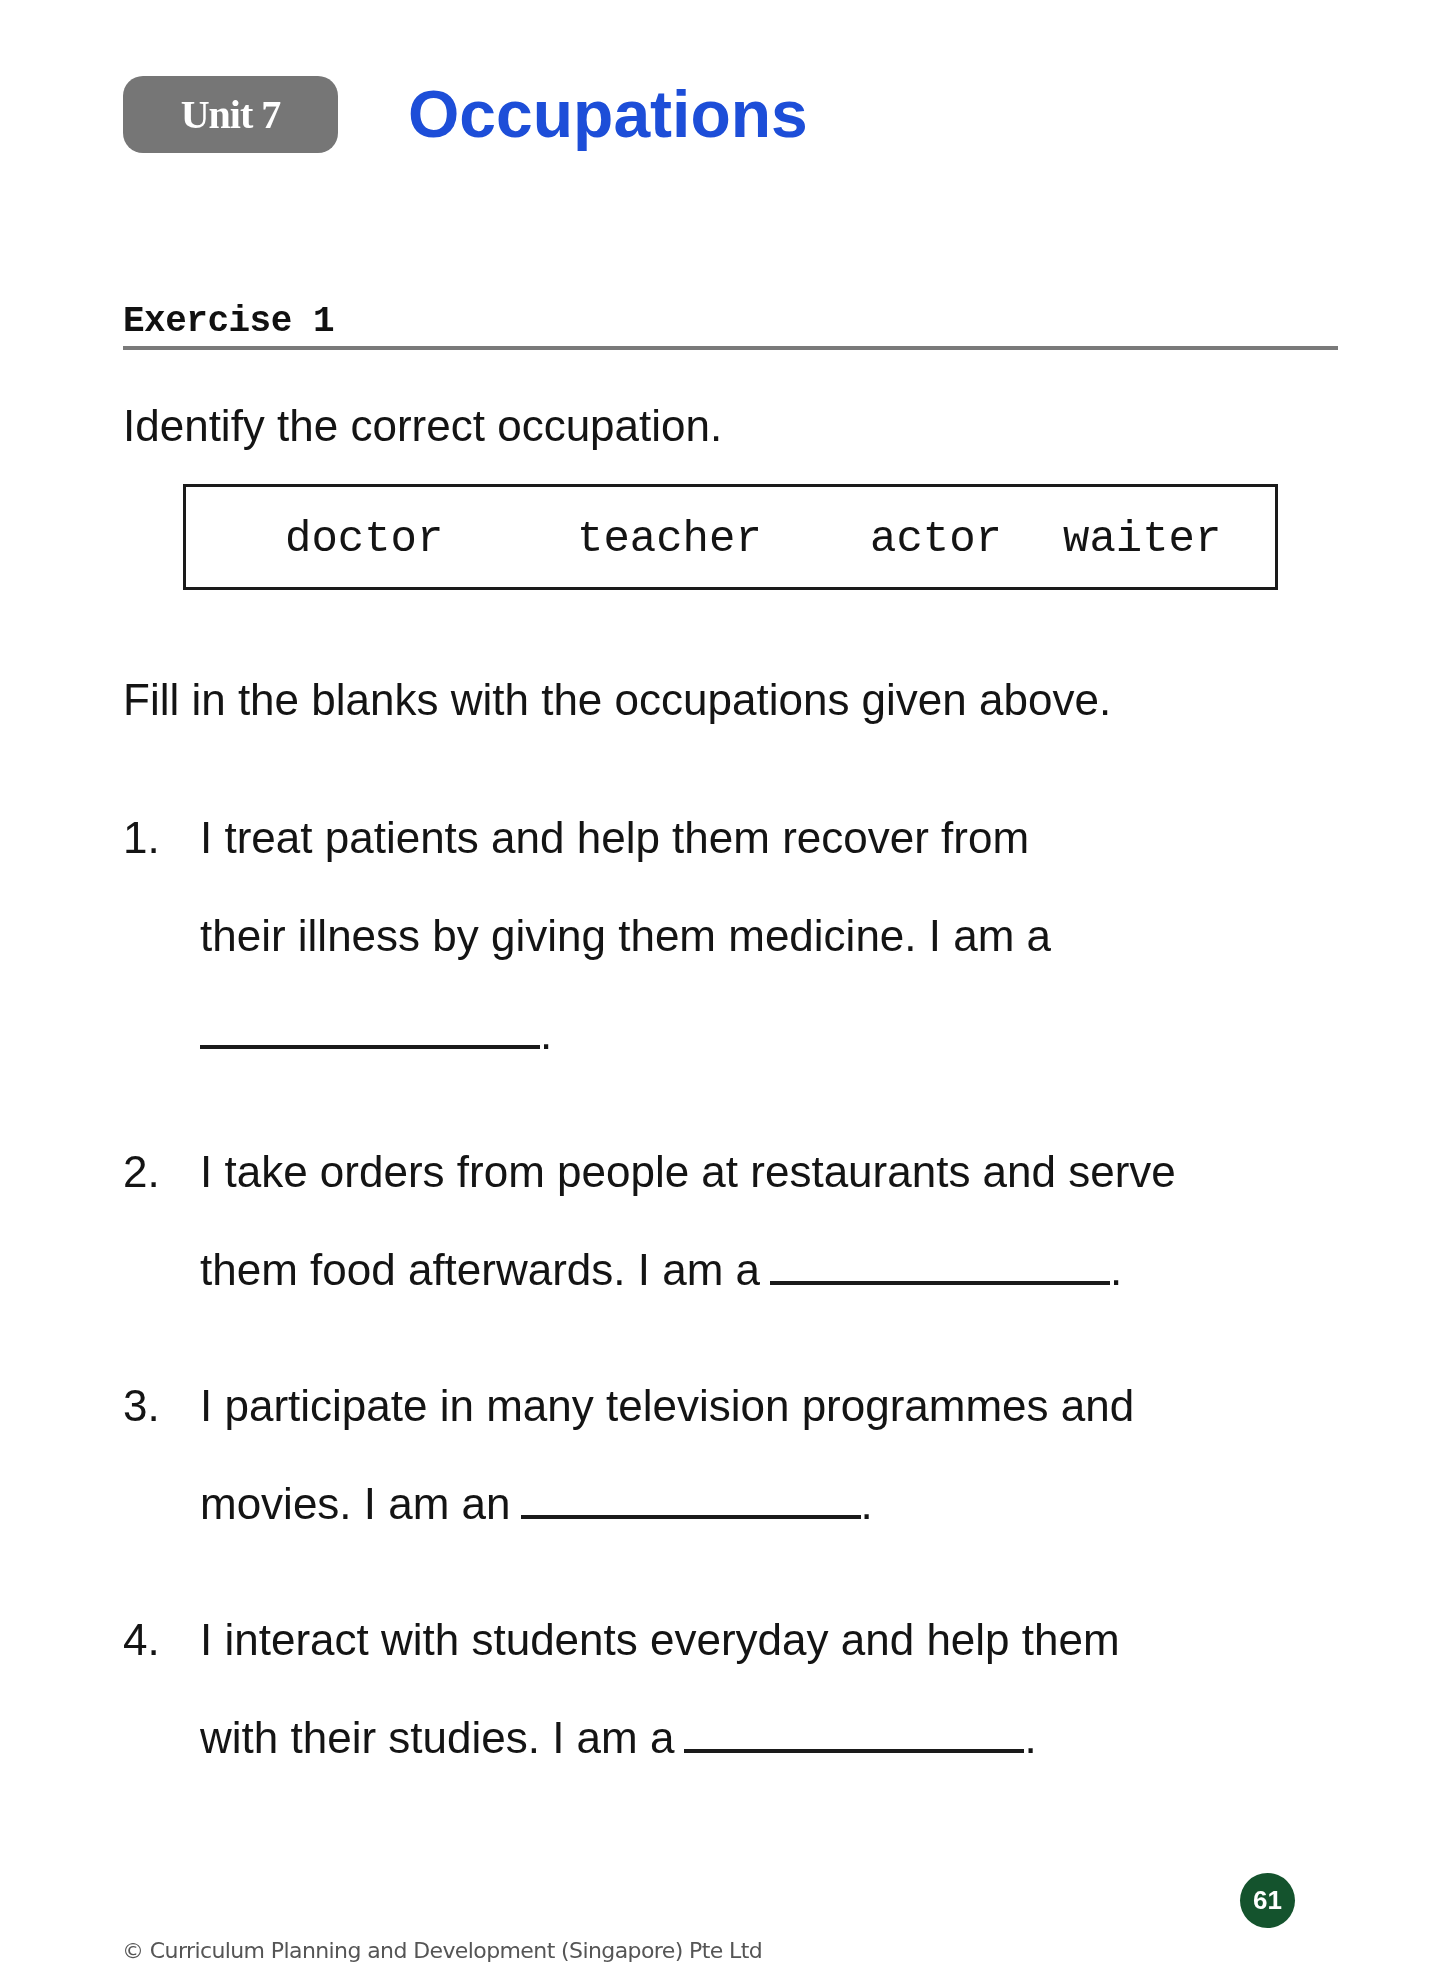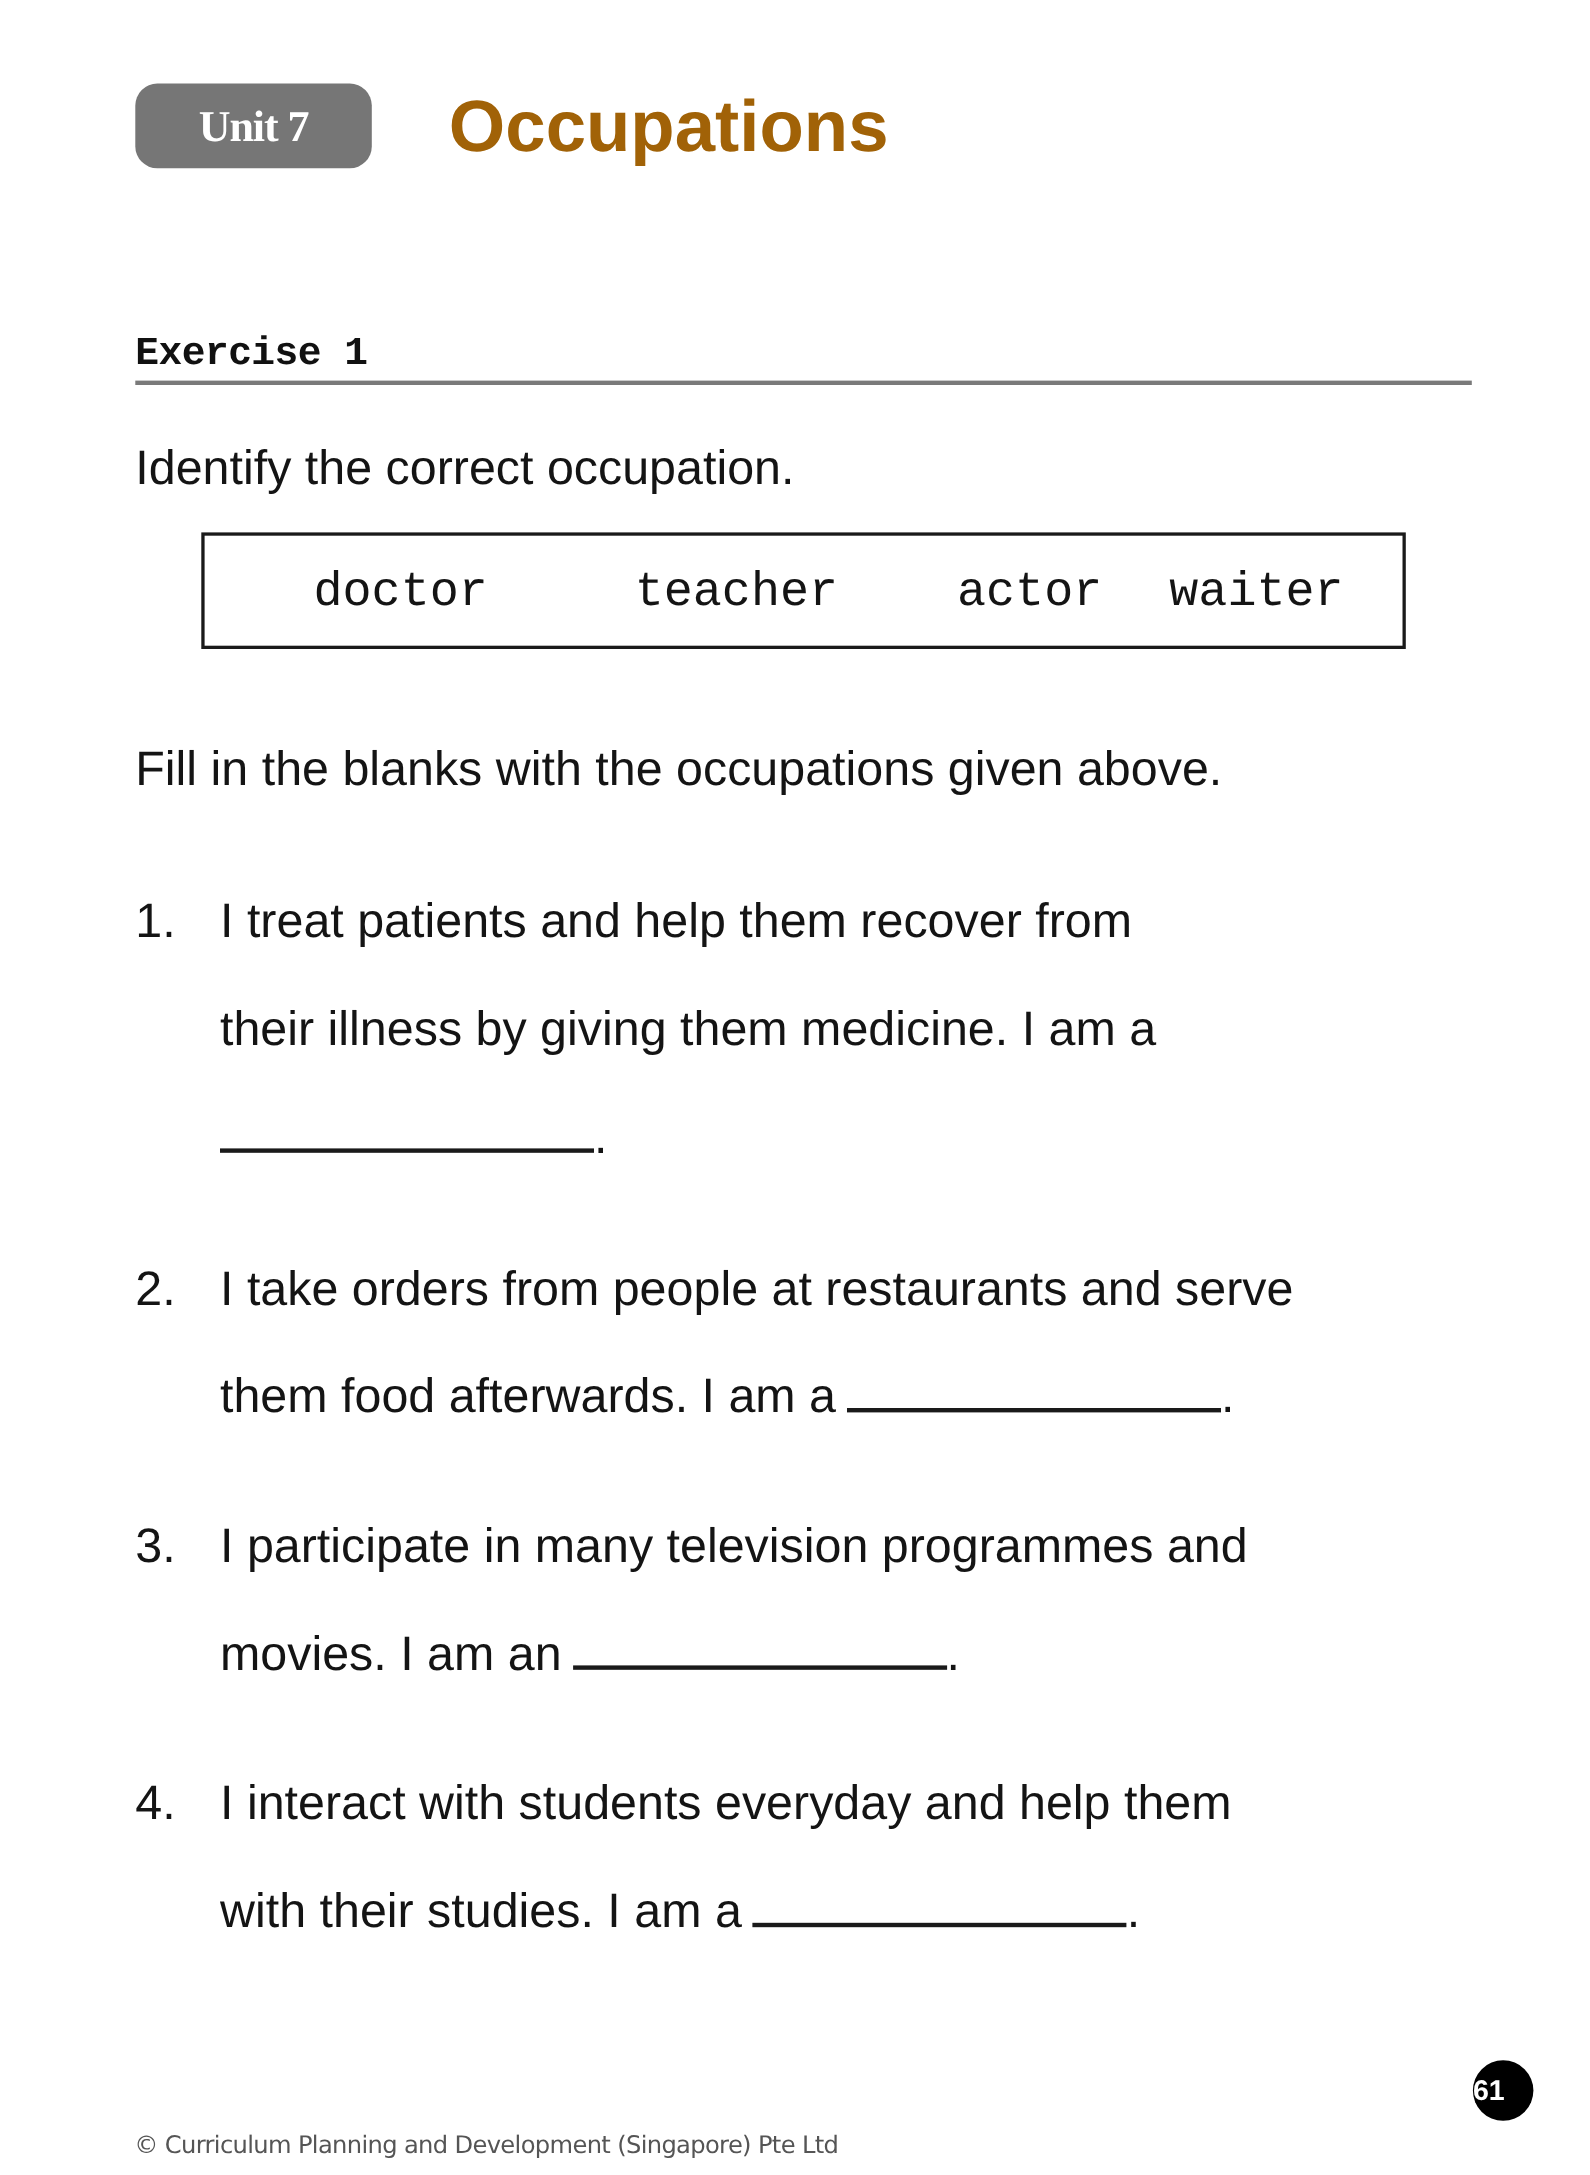--- a/index.html
+++ b/index.html
@@ -4,42 +4,42 @@
 <style>
   html, body { margin: 0; padding: 0; background: #ffffff; }
   body { width: 1445px; height: 1977px; position: relative; overflow: hidden;
          font-family: "DejaVu Sans", "Liberation Sans", sans-serif; color: #111; }
   .abs { position: absolute; }
   .unit-badge { left: 123px; top: 76px; width: 215px; height: 77px; background: #767676;
                 border-radius: 20px; display: flex; align-items: center; justify-content: center; }
   .unit-badge span { color: #fff; font-weight: bold; font-size: 40px; letter-spacing: -1px;
                      font-family: Liberation Serif, serif; }
   .title { left: 408px; top: 74px; font-size: 66px; font-weight: bold; letter-spacing: 0px;
-           font-family: "Liberation Sans", sans-serif; line-height: 80px; color: #a16207; }
+           font-family: "Liberation Sans", sans-serif; line-height: 80px; color: #1d4ed8; }
   .exercise-title { left: 123px; top: 296px; font-size: 36px; font-weight: bold;
                     font-family: Liberation Mono, monospace; line-height: 52px; letter-spacing: -0.5px; }
   .exercise-rule { left: 123px; top: 346px; width: 1215px; height: 4px; background: #7a7a7a; }
   .instruction { left: 123px; top: 372px; font-size: 44px; line-height: 56px;
                  font-family: "Liberation Sans", sans-serif; color: #141414; margin-top: 26px; }
   .word-box { left: 183px; top: 484px; width: 1089px; height: 100px; border: 3px solid #1a1a1a; }
   .word { position: absolute; top: 24px; font-size: 44px; line-height: 56px;
           font-family: Liberation Mono, monospace; color: #141414; }
   .fill-instruction { left: 123px; top: 672px; font-size: 44px; line-height: 56px;
                       font-family: "Liberation Sans", sans-serif; color: #141414; }
   .q-num { position: absolute; left: 123px; font-size: 44px; line-height: 56px;
            font-family: "Liberation Sans", sans-serif; color: #141414; }
   .q-line { position: absolute; left: 200px; font-size: 44px; line-height: 56px; white-space: nowrap;
             font-family: "Liberation Sans", sans-serif; color: #141414; }
   .blank { display: inline-block; width: 340px; border-bottom: 4px solid #1a1a1a;
            height: 34px; vertical-align: baseline; margin-left: 10px; }
   .blank.first { margin-left: 0; }
   .footer-text { left: 122px; top: 1898px; font-size: 22px; color: #555;
                  font-family: "DejaVu Sans", sans-serif; letter-spacing: -0.6px; margin-top: 40px; }
-  .page-circle { left: 1339px; top: 1873px; width: 55px; height: 55px; border-radius: 50%;
-                 background: #000000; display: flex; align-items: center; }
+  .page-circle { left: 1240px; top: 1873px; width: 55px; height: 55px; border-radius: 50%;
+                 background: #14532d; display: flex; align-items: center; justify-content: center; }
   .page-circle span { color: #fff; font-weight: bold; font-size: 26px;
                       font-family: "Liberation Sans", sans-serif; }
 </style>
 </head>
 <body>
 
 <div class="abs unit-badge">
   <span>Unit 7</span>
 </div>
 <div class="abs title">Occupations</div>

